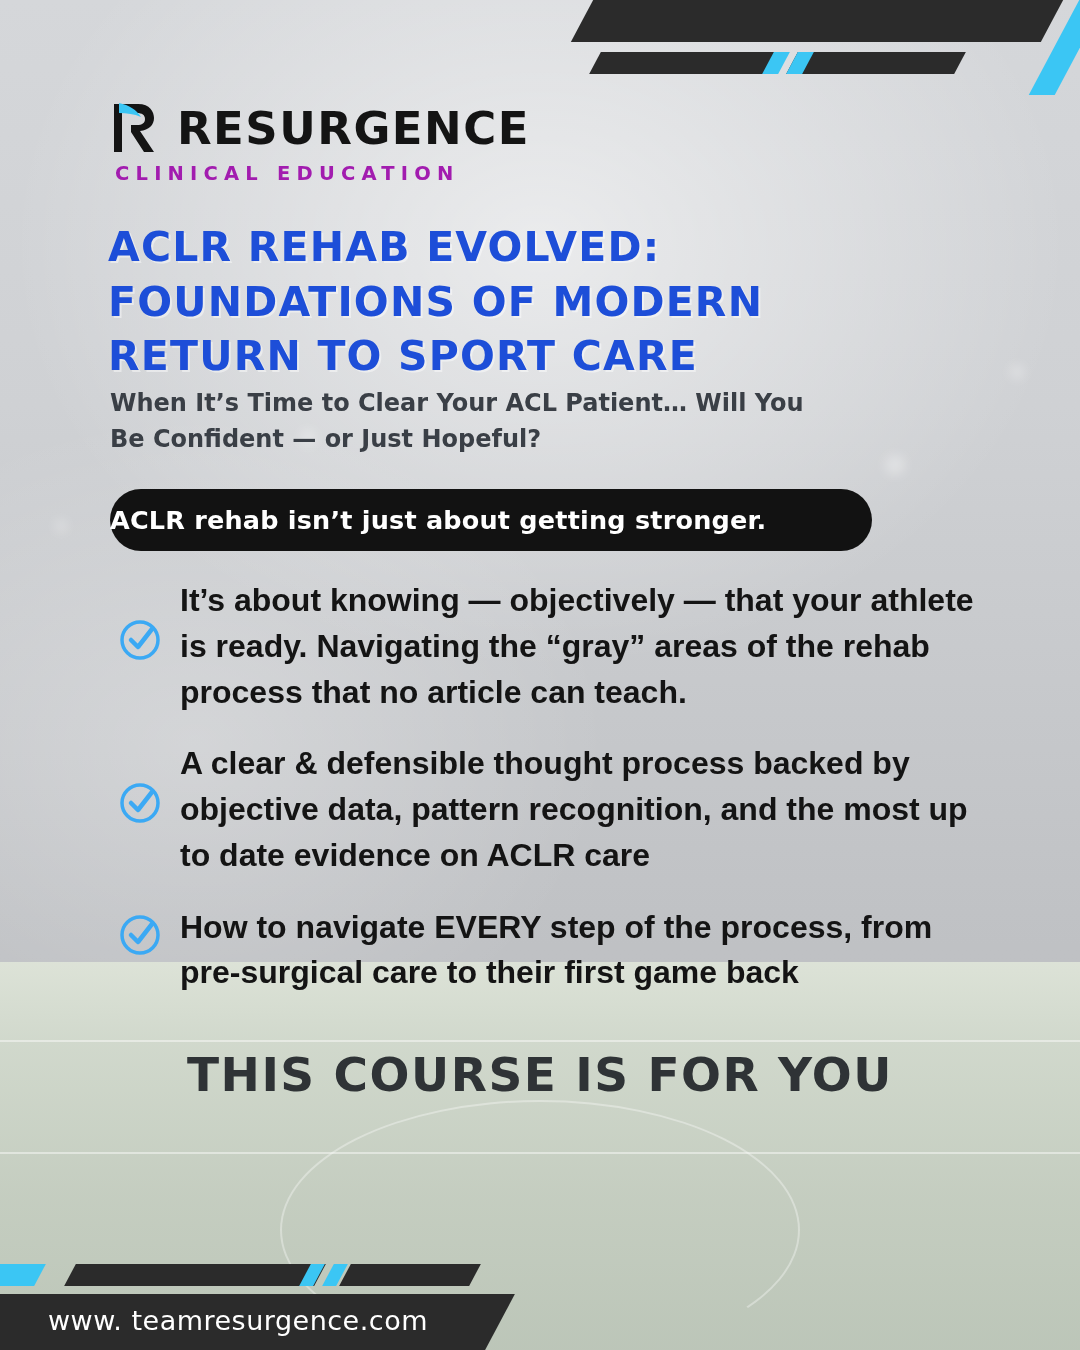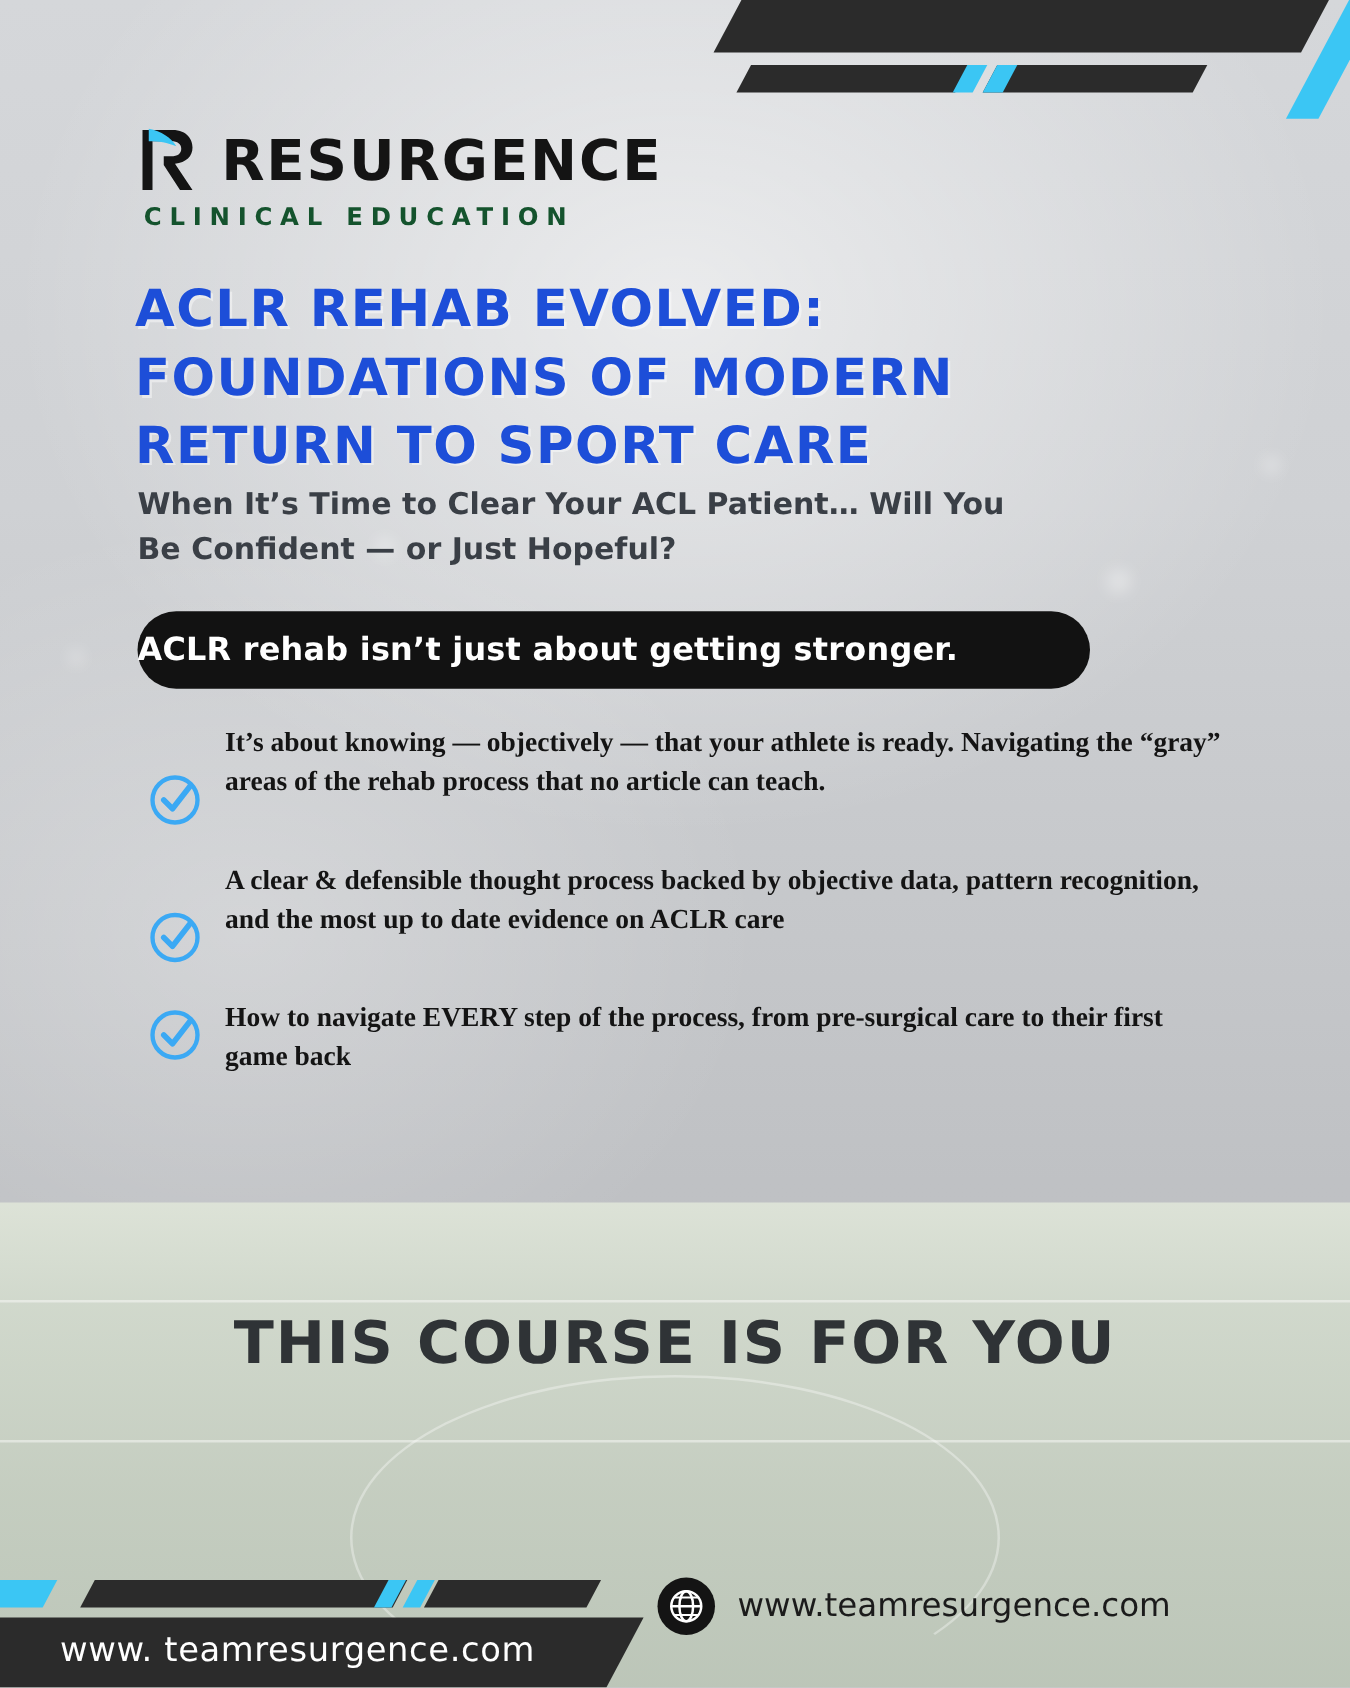--- a/index.html
+++ b/index.html
@@ -134,21 +134,21 @@
     line-height: 1;
     margin-left: 24px;
   }
   .logo-sub {
     margin-top: 6px;
     margin-left: 5px;
     font-family: "DejaVu Sans", sans-serif;
     font-weight: 700;
     font-size: 19.5px;
     letter-spacing: 6.2px;
-    color: #14532d;
+    color: #a21caf;
   }
 
   
   .headline {
     position: absolute;
     left: 108px;
     top: 220px;
     width: 800px;
     font-family: "DejaVu Sans", sans-serif;
     font-weight: 700;
@@ -201,23 +201,23 @@
     margin-bottom: 26px;
   }
   .bullet .check {
     flex: 0 0 auto;
     width: 44px;
     height: 44px;
     margin-right: 18px;
     margin-top: 2px;
   }
   .bullet .btext {
-    font-family: Liberation Serif, serif;
-    font-weight: 700;
-    font-size: 22px;
+    font-family: Liberation Sans, sans-serif;
+    font-weight: 700;
+    font-size: 32px;
     line-height: 1.43;
     color: #141414;
   }
   .bullet.b1 .check { margin-top: 40px; }
   .bullet.b2 .check { margin-top: 40px; }
   .bullet.b3 .check { margin-top: 8px; }
 
   
   .cfy {
     position: absolute;
@@ -334,32 +334,20 @@
       </svg>
     </span>
     <span class="btext">How to navigate EVERY step of the process, from pre-surgical care to their first game back</span>
   </div>
 
 </div>
 
 <div class="cfy">THIS COURSE IS FOR YOU</div>
 
 <div class="contact">
-  <div class="contact-row">
-    <span class="cicon">
-      <svg width="30" height="30" viewBox="0 0 30 30">
-        <circle cx="15" cy="15" r="12" fill="none" stroke="#ffffff" stroke-width="2"></circle>
-        <ellipse cx="15" cy="15" rx="5.5" ry="12" fill="none" stroke="#ffffff" stroke-width="2"></ellipse>
-        <line x1="3" y1="15" x2="27" y2="15" stroke="#ffffff" stroke-width="2"></line>
-        <line x1="5" y1="8" x2="25" y2="8" stroke="#ffffff" stroke-width="1.6"></line>
-        <line x1="5" y1="22" x2="25" y2="22" stroke="#ffffff" stroke-width="1.6"></line>
-      </svg>
-    </span>
-    <span class="ctext">www.teamresurgence.com</span>
-  </div>
 </div>
 
 <div class="deco-bl">
   <div class="bar b1"></div>
   <div class="bar b2"></div>
   <div class="bar b3"></div>
   <div class="cy c1"></div>
   <div class="cy c2"></div>
   <div class="cy c3"></div>
 </div>

